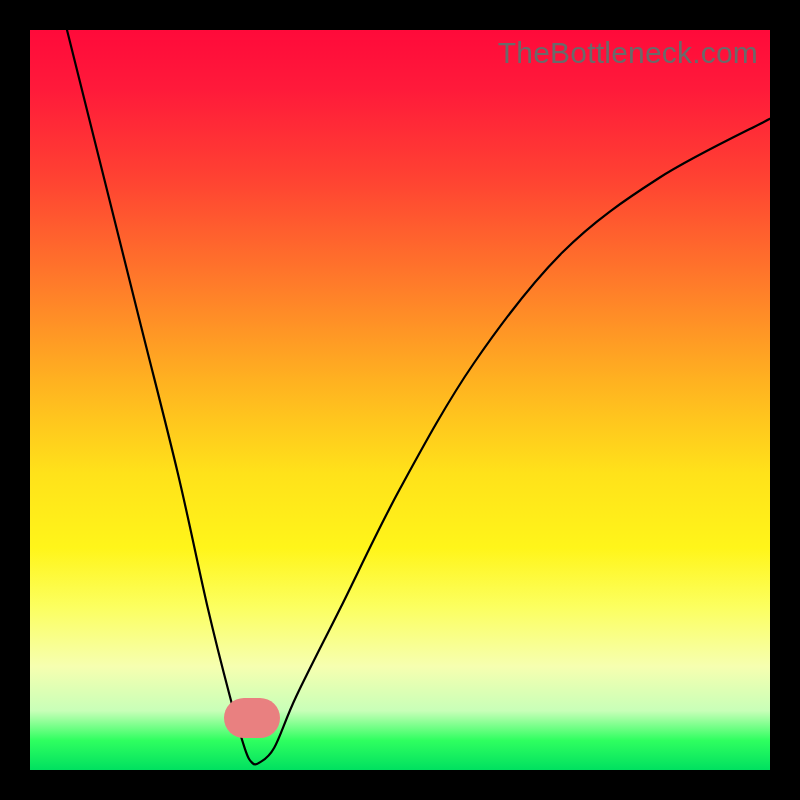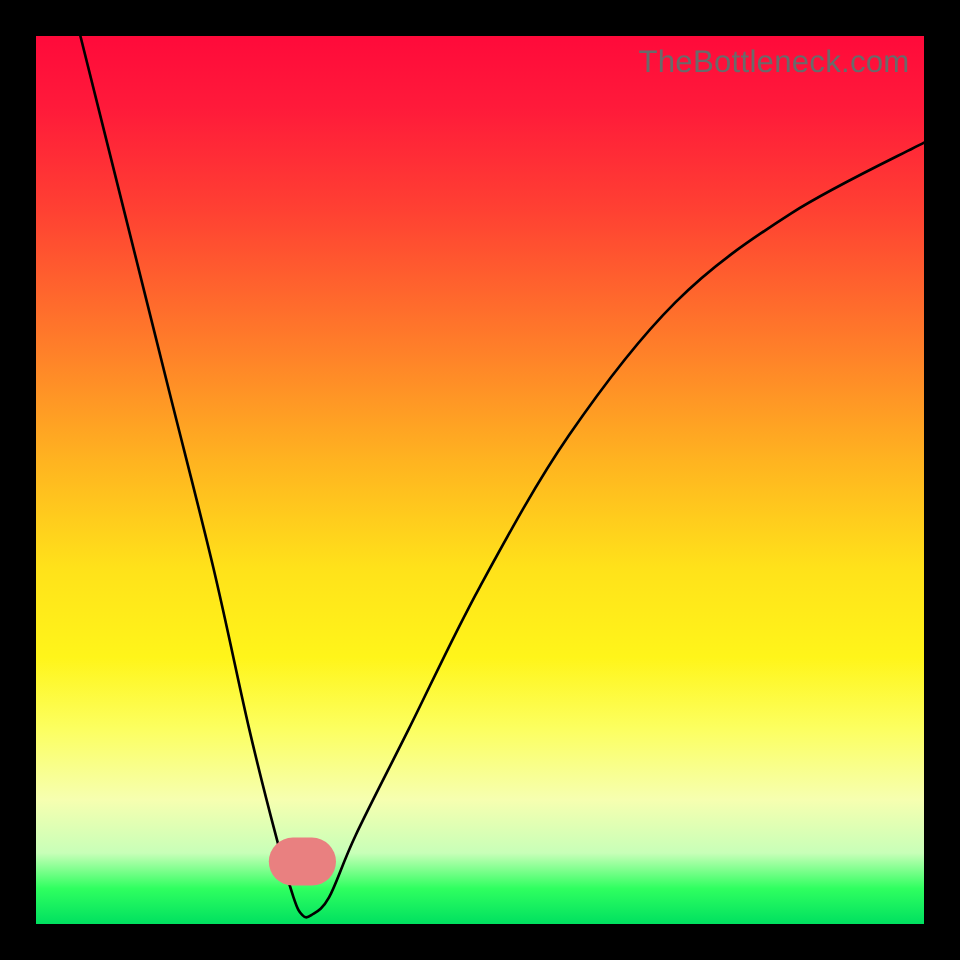--- a/index.html
+++ b/index.html
@@ -30,21 +30,21 @@
       #c8ffb8 92%,
       #2fff60 96%,
       #00e060 100%
     );
   }
   .watermark {
     position: absolute;
     top: 6px;
     right: 12px;
     color: #6a6a6a;
-    font-size: 26px;
+    font-size: 30px;
     font-weight: 500;
     letter-spacing: 0.2px;
     user-select: none;
   }
   svg.curve {
     position: absolute;
     left: 0;
     top: 0;
     width: 740px;
     height: 740px;

